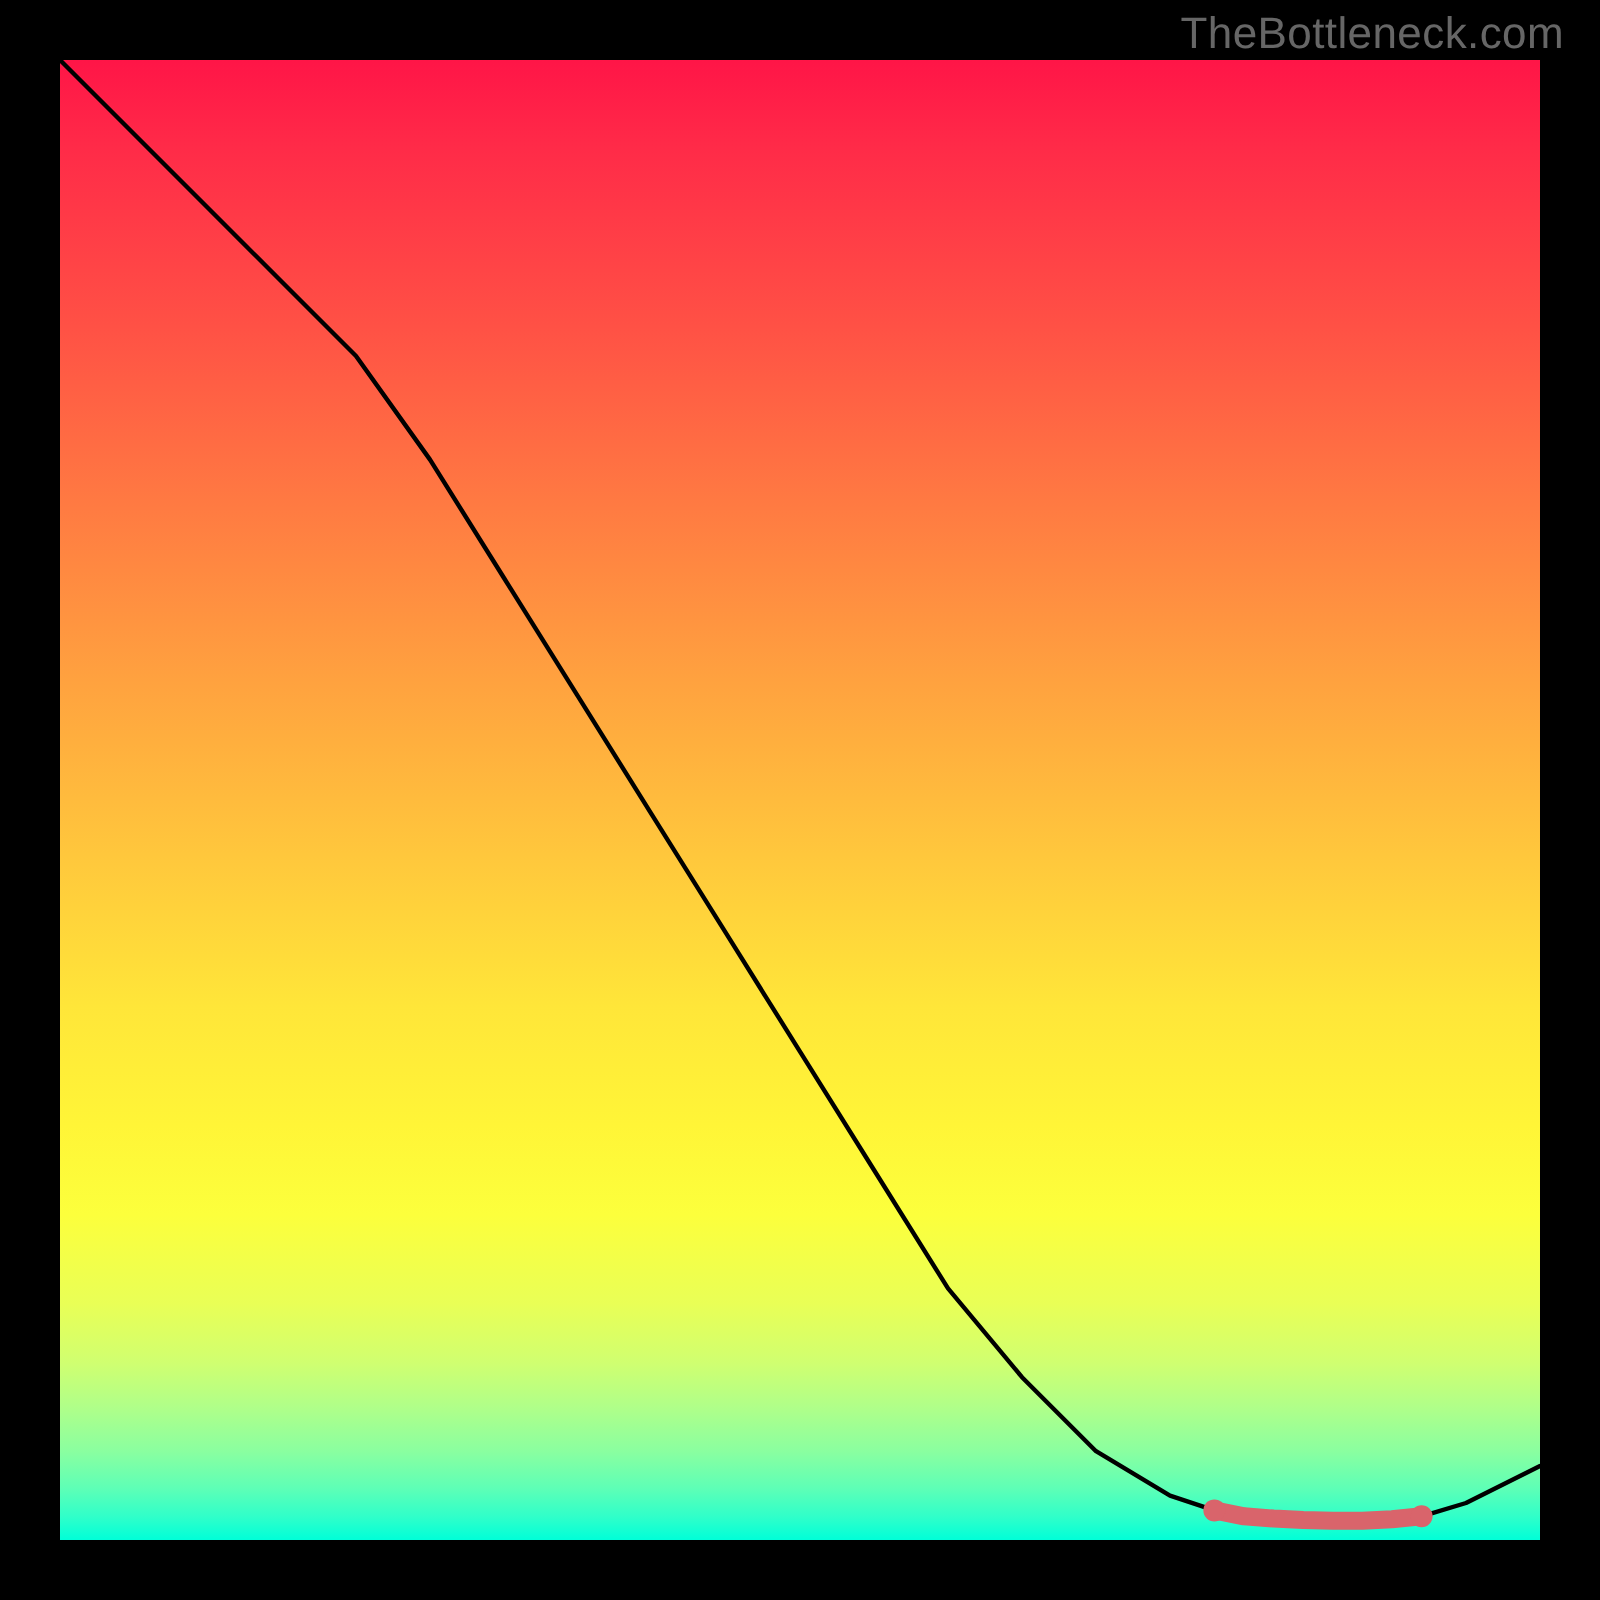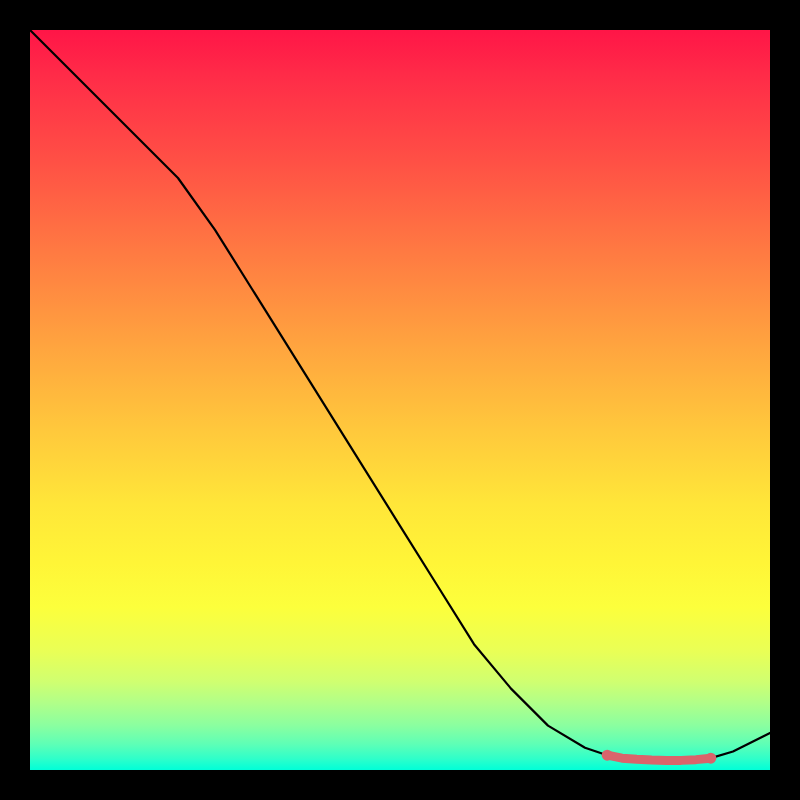--- a/index.html
+++ b/index.html
@@ -60,20 +60,21 @@
     top: 0;
     width: 740px;
     height: 740px;
     overflow: visible;
   }
 </style>
 </head>
 <body>
 
 <div class="frame">
+  <div class="watermark">TheBottleneck.com</div>
 
   <div class="plot-area">
     <svg class="curve" viewBox="0 0 740 740">
       <path id="curve-path" fill="none" stroke="#000" stroke-width="2.2" stroke-linecap="round" stroke-linejoin="round" d="M0.00 0.00 L37.00 37.00 L74.00 74.00 L111.00 111.00 L148.00 148.00 L185.00 199.80 L222.00 259.00 L259.00 318.20 L296.00 377.40 L333.00 436.60 L370.00 495.80 L407.00 555.00 L444.00 614.20 L481.00 658.60 L518.00 695.60 L555.00 717.80 L577.20 725.20 L592.00 728.16 L606.80 729.64 L629.00 730.38 L651.20 730.38 L666.00 729.64 L680.80 728.16 L703.00 721.50 L740.00 703.00"></path>
       <g id="marker-group">
           <path d="M577.20 725.20 L592.00 728.16 L606.80 729.27 L621.60 730.01 L636.40 730.38 L651.20 730.38 L666.00 729.64 L680.80 728.16" fill="none" stroke="#d9646b" stroke-width="9" stroke-linecap="round" stroke-linejoin="round"></path>
           <circle cx="577.20" cy="725.20" r="5.5" fill="#d9646b"></circle>
           <circle cx="680.80" cy="728.16" r="5.5" fill="#d9646b"></circle>
         </g>
     </svg>

